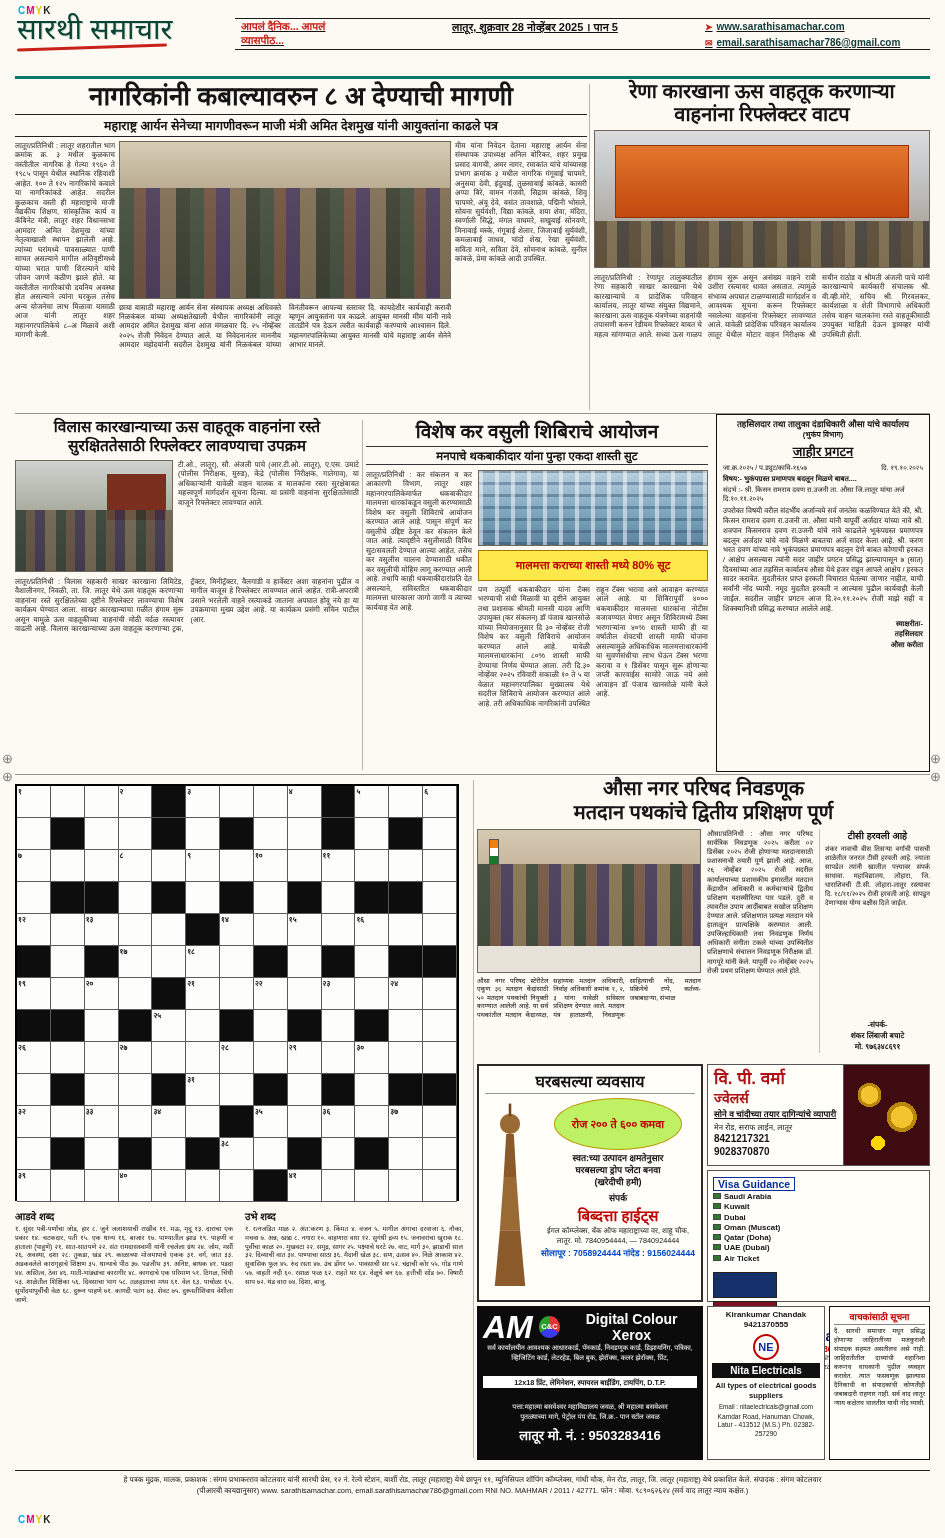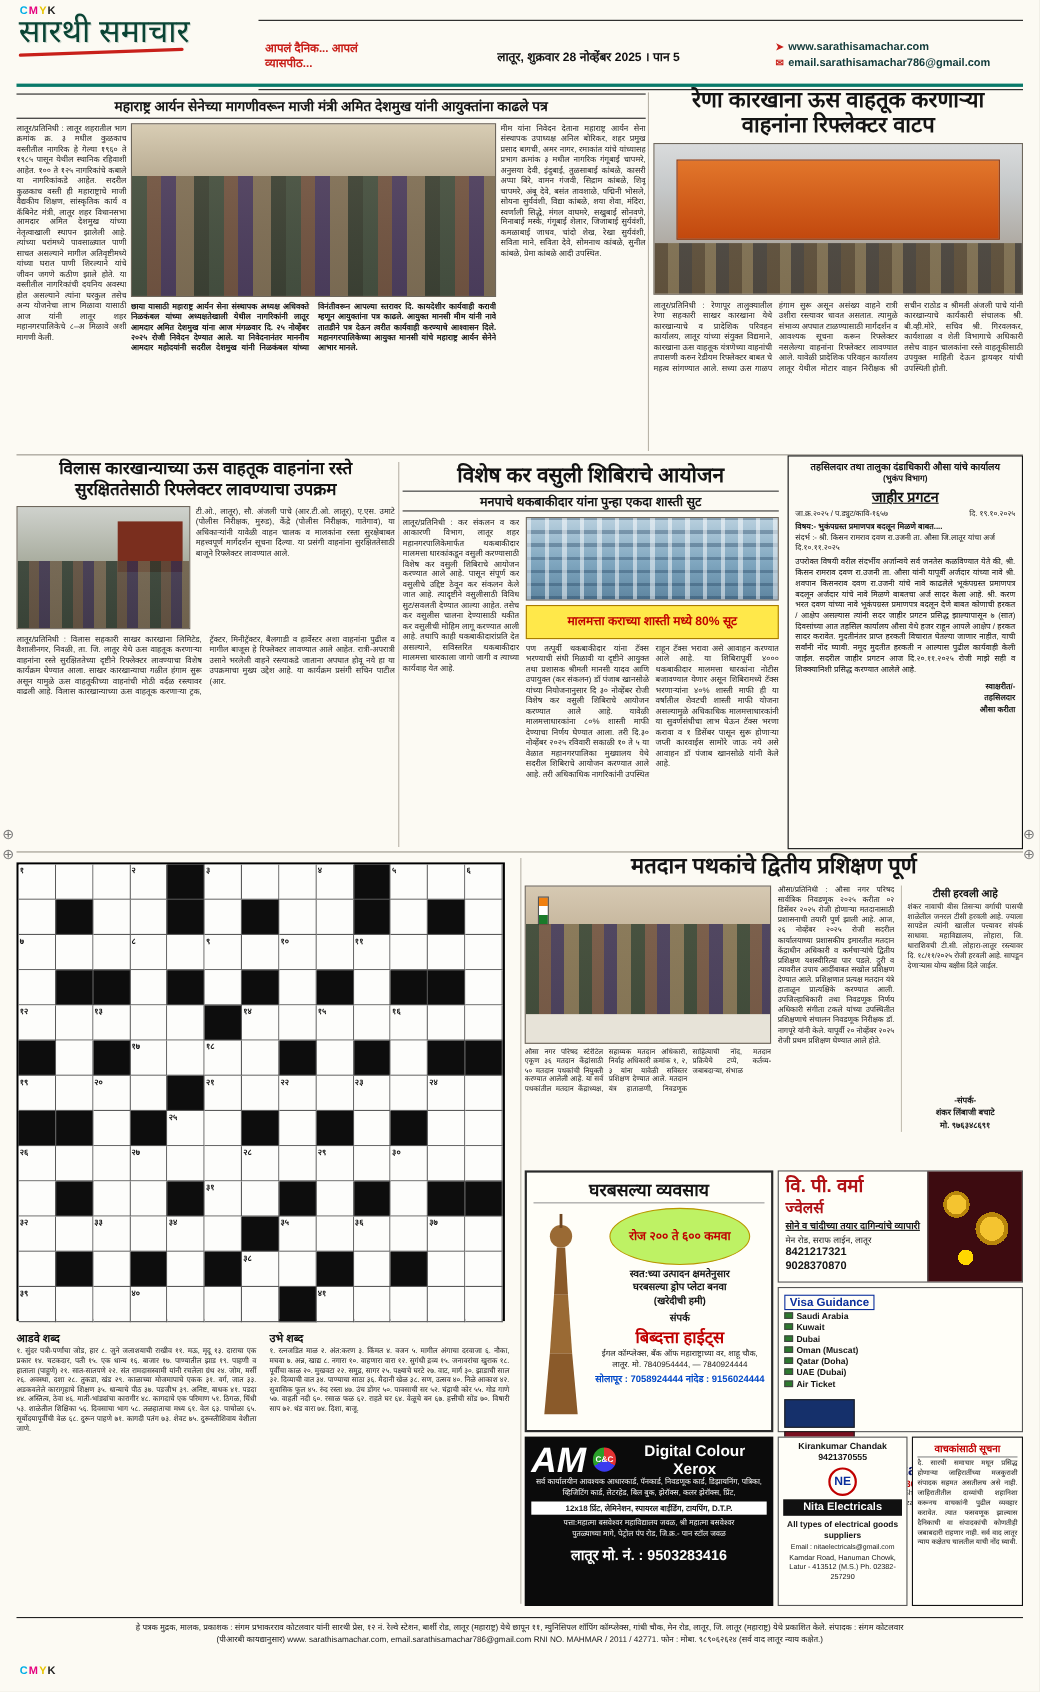--- a/index.html
+++ b/index.html
@@ -11,21 +11,21 @@
   .cmyk .c{color:#00aee6;} .cmyk .m{color:#e6007e;} .cmyk .y{color:#e8c400;} .cmyk .k{color:#222;}
   #cmyk-top{left:18px; top:5px;} #cmyk-bottom{left:18px; top:1514px;}
 
   .regmark { position:absolute; color:#7a7a7a; font-size:13px; line-height:1; }
 
   
   #header { position:absolute; left:15px; top:10px; width:915px; height:64px; }
   #masthead { position:absolute; left:2px; top:4px; width:215px; height:58px; }
   #masthead .name { font-size:29px; font-weight:normal; color:#0a4434; line-height:1.05; letter-spacing:0; text-shadow:1px 1px 0 #cdd8cf; }
   #masthead .swoosh { width:150px; height:3px; background:#c8201a; border-radius:3px; margin-top:2px; transform:rotate(-2deg); }
-  #header-right { position:absolute; left:220px; top:8px; width:695px; height:64px; border-top:1.5px solid #1a1a1a; border-bottom:1.5px solid #1a1a1a; display:flex; align-items:center; }
+  #header-right { position:absolute; left:220px; top:8px; width:695px; height:32px; border-top:1.5px solid #1a1a1a; border-bottom:1.5px solid #1a1a1a; display:flex; align-items:flex-start;text-decoration:underline; }
   #tagline { width:130px; color:#c8201a; font-size:10.5px; font-weight:bold; padding-left:6px; }
   #dateline { flex:1; text-align:center; font-weight:bold; font-size:11px; color:#111; }
   #contact { width:225px; font-size:10px; color:#113a3a; font-weight:bold; line-height:1.5; }
   #contact .ic { color:#c8201a; margin-right:4px; font-size:9px; }
   #teal-rule { position:absolute; left:15px; top:76px; width:915px; height:3px; background:#0a7a6a; }
 
   .vline { position:absolute; width:1px; background:#b9b4a8; }
   .hline { position:absolute; height:1px; background:#9a958a; }
 
   
@@ -34,21 +34,21 @@
   .crowd { position:absolute; bottom:0; left:0; width:100%; opacity:.85; }
 
   
   #main-article { position:absolute; left:15px; top:82px; width:572px; height:330px; }
   #main-article .hl { font-size:26px; font-weight:bold; text-align:center; line-height:1.1; }
   #main-article .sub { margin-top:3px; border-top:1px solid #222; border-bottom:1px solid #222; font-size:12.5px; font-weight:bold; text-align:center; padding:2px 0; }
   #main-body { position:relative; margin-top:4px; height:254px; }
   #main-colL { position:absolute; left:0; top:0; width:100px; height:254px; }
   #photo-main { position:absolute; left:104px; top:0; width:332px; height:158px; background:linear-gradient(180deg,#d8cdb4 0%,#b9ac93 30%,#8d8471 60%,#5f5a4c 100%); }
   #photo-main .crowd { height:70%; background:repeating-linear-gradient(90deg,#3d4a3b 0 14px,#6e4f3d 14px 26px,#45365c 26px 40px,#7d6c53 40px 56px,#333a2e 56px 70px); }
-  #main-captions { position:absolute; left:104px; top:162px; width:332px; height:92px; column-count:2; column-gap:8px; font-size:7.2px; line-height:1.3; text-align:justify; overflow:hidden;font-weight:bold; }
+  #main-captions { position:absolute; left:104px; top:162px; width:332px; height:92px; column-count:2; column-gap:8px; font-size:7.2px; line-height:1.3; text-align:justify; overflow:hidden; }
   #main-colR { position:absolute; left:440px; top:0; width:132px; height:254px; }
 
   
   #rena-article { position:absolute; left:594px; top:80px; width:336px; height:332px; }
   #rena-article .hl { font-size:20px; font-weight:bold; text-align:center; line-height:1.15; }
   #photo-rena { width:336px; height:138px; margin-top:4px; background:linear-gradient(180deg,#d9dbdc 0%,#c5c8c9 30%,#9b8f80 100%); }
   #photo-rena .truck { position:absolute; left:6%; top:10%; width:88%; height:54%; background:linear-gradient(180deg,#e2762b,#c2480e); border:1px solid #90350a; }
   #photo-rena .crowd { height:34%; background:repeating-linear-gradient(90deg,#54452f 0 12px,#7a6a4a 12px 22px,#3f3a33 22px 34px); }
   #rena-body { margin-top:5px; height:136px; column-count:3; column-gap:6px; }
 
@@ -157,21 +157,21 @@
   #ad-zaki .nm .z { color:#c00000; }
   #ad-zaki .ph { text-align:center; color:#c00000; font-weight:bold; font-size:8.4px; }
   #ad-zaki .adr { text-align:center; font-size:6.8px; line-height:1.3; }
 
   #ad-am { left:477px; top:1306px; width:226px; height:154px; background:#0b0b0b; color:#fff; padding:5px 6px; text-align:center; }
   #am-top { display:flex; align-items:center; justify-content:center; gap:6px; }
   #am-top .logo { font-size:32px; font-weight:bold; font-style:italic; line-height:1; }
   #am-top .cc { width:22px; height:22px; border-radius:50%; background:conic-gradient(#e33333 0 33%, #3a3aee 33% 66%, #2aa02a 66% 100%); color:#fff; font-size:7.5px; font-weight:bold; line-height:22px; }
   #am-top .ttl { font-size:14px; font-weight:bold; }
   #ad-am .ln { font-size:6.9px; line-height:1.4; }
-  #ad-am .strip { background:#fff; color:#111; font-weight:bold; font-size:7.2px; margin:3px 0; padding:1px 0; }
+  #ad-am .strip { background:#fff; color:#111; font-weight:bold; font-size:7.2px; margin:14px 0; padding:1px 0; }
   #ad-am .ph { font-size:13px; font-weight:bold; margin-top:4px; }
 
   #ad-nita { left:707px; top:1306px; width:118px; height:154px; border:1px solid #555; padding:3px 4px; text-align:center; }
   #ad-nita .owner { font-size:8px; font-weight:bold; line-height:1.3; }
   #nita-logo { width:26px; height:26px; margin:3px auto; border:2px solid #c00000; border-radius:50%; color:#0a2e9c; font-weight:bold; font-size:11px; line-height:22px; }
   #ad-nita .bar { background:#111; color:#fff; font-weight:bold; font-size:10px; padding:2px 0; }
   #ad-nita .ds { font-size:7.6px; font-weight:bold; margin-top:3px; line-height:1.3; }
   #ad-nita .em { font-size:6.3px; margin-top:2px; }
   #ad-nita .adr { font-size:6.6px; margin-top:3px; line-height:1.35; }
 
@@ -201,20 +201,21 @@
       <div id="dateline">लातूर, शुक्रवार 28 नोव्हेंबर 2025 । पान 5</div>
       <div id="contact">
         <div><span class="ic">➤</span><span>www.sarathisamachar.com</span></div>
         <div><span class="ic">✉</span><span>email.sarathisamachar786@gmail.com</span></div>
       </div>
     </div>
   </div>
   <div id="teal-rule"></div>
 
   <div id="main-article">
+    <div class="hl">नागरिकांनी कबाल्यावरुन ८ अ देण्याची मागणी</div>
     <div class="sub">महाराष्ट्र आर्यन सेनेच्या मागणीवरून माजी मंत्री अमित देशमुख यांनी आयुक्तांना काढले पत्र</div>
     <div id="main-body">
       <div id="main-colL" class="body-text">लातूर/प्रतिनिधी : लातूर शहरातील भाग क्रमांक क्र. ३ मधील कुळकाच वस्तीतील नागरिक हे गेल्या १९६० ते १९८५ पासून येथील स्थानिक रहिवाशी आहेत. १०० ते १२५ नागरिकांचे कबाले या नागरिकांकडे आहेत. सदरील कुळकाच वस्ती ही महाराष्ट्राचे माजी वैद्यकीय शिक्षण, सांस्कृतिक कार्य व कॅबिनेट मंत्री, लातूर शहर विधानसभा आमदार अमित देशमुख यांच्या नेतृत्वाखाली स्थापन झालेली आहे. त्यांच्या घरांमध्ये पावसाळ्यात पाणी साचत असल्याने मागील अतिवृष्टीमध्ये यांच्या घरात पाणी शिरल्याने यांचे जीवन जगणे कठीण झाले होते. या वस्तीतील नागरिकांची दयनिय अवस्था होत असल्याने त्यांना घरकुल तसेच अन्य योजनेचा लाभ मिळावा यासाठी आज यांनी लातूर शहर महानगरपालिकेचे ८–अ मिळावे अशी मागणी केली.</div>
       <div id="photo-main" class="photo">
           <div class="crowd"></div>
         </div>
       <div id="main-captions">
         <span>छाया यासाठी महाराष्ट्र आर्यन सेना संस्थापक अध्यक्ष अधिवक्ते निळकंबल यांच्या अध्यक्षतेखाली येथील नागरिकांनी लातूर आमदार अमित देशमुख यांना आज मंगळवार दि. २५ नोव्हेंबर २०२५ रोजी निवेदन देण्यात आले. या निवेदनानंतर माननीय आमदार महोदयांनी सदरील देशमुख यांनी</span>
         <span>निळकंबल यांच्या विनंतीवरून आपल्या स्तरावर दि. कायदेशीर कार्यवाही करावी म्हणून आयुक्तांना पत्र काढले. आयुक्त मानसी मीम यांनी नावे तातडीने पत्र देऊन त्वरीत कार्यवाही करण्याचे आश्वासन दिले. महानगरपालिकेच्या आयुक्त मानसी यांचे महाराष्ट्र आर्यन सेनेने आभार मानले.</span>
       </div>
@@ -546,20 +547,21 @@
         <p>१. सुंदर पत्री-पर्णांचा जोड, हार ८. जुने जलाशयाची राखीव ११. मऊ, मृदू १३. दाराचा एक प्रकार १४. चटकदार, पती १५. एक धान्य १६. बाजार १७. पाण्यातील झाड १९. पाहणी व हाताला (पाहुणे) २१. सात-सातपणे २२. संत रामदासस्वामी यांनी रचलेला ग्रंथ २४. जोम, मर्सी २६. अवस्था, दशा २८. तुकडा, खंड २९. काळाच्या मोजमापाचे एकक ३१. वर्ग, जात ३३. अडकवलेले कारागृहाचे शिक्षण ३५. धान्याचे पीठ ३७. पडजीभ ३९. अनिष्ट, बाधक ४१. पडदा ४४. अस्तित्व, ठेवा ४६. माती-भांड्यांचा कारागीर ४८. कागदाचे एक परिमाण ५१. ठिगळ, चिंधी ५३. शाळेतील शिक्षिका ५६. दिवसाचा भाग ५८. तळहाताचा मध्य ६१. वेल ६३. पाचोळा ६५. सूर्योदयापूर्वीची वेळ ६८. दुरून पाहणे ७१. कागदी पतंग ७३. शेवट ७५. दुरूस्तीशिवाय वेशीला जाणे.</p>
       </div>
       <div class="cluecol">
         <h4>उभे शब्द</h4>
         <p>१. रत्नजडित माळ २. अंत:करण ३. किंमत ४. वजन ५. मागील अंगाचा दरवाजा ६. नौका, मचवा ७. अन्न, खाद्य ८. नगारा १०. वाहणारा वारा १२. सुगंधी द्रव्य १५. जनावरांचा खुराक १८. पूर्वीचा काळ २०. मुखवटा २२. समुद्र, सागर २५. पक्ष्याचे घरटे २७. वाट, मार्ग ३०. झाडाची साल ३२. दिव्याची वात ३४. पाण्याचा साठा ३६. मैदानी खेळ ३८. सण, उत्सव ४०. निळे आकाश ४२. सुवासिक फूल ४५. रुंद रस्ता ४७. उंच डोंगर ५०. पावसाची सर ५२. चंद्राची कोर ५५. गोड गाणे ५७. वाहती नदी ६०. रसाळ फळ ६२. राहते घर ६४. वेळूचे बन ६७. हत्तीची सोंड ७०. विषारी साप ७२. थंड वारा ७४. दिशा, बाजू.</p>
       </div>
     </div>
   </div>
 
   <div id="ausa">
+    <div class="hl">औसा नगर परिषद निवडणूक</div>
     <div class="hl">मतदान पथकांचे द्वितीय प्रशिक्षण पूर्ण</div>
     <div id="ausa-row">
       <div id="ausa-left">
         <div id="photo-ausa" class="photo">
           <div class="flag"></div>
           <div class="crowd"></div>
           <div class="table"></div>
         </div>
         <div id="ausa-below">औसा नगर परिषद स्टेरीटेल एकूण ३६ मतदान केंद्रांसाठी ५० मतदान पथकांची नियुक्ती करण्यात आलेली आहे. या सर्व पथकांतील मतदान केंद्राध्यक्ष, सहाय्यक मतदान अधिकारी, निर्वाह अधिकारी क्रमांक १, २, ३ यांना यावेळी सविस्तर प्रशिक्षण देण्यात आले. मतदान यंत्र हाताळणी, निवडणूक साहित्याची नोंद, मतदान प्रक्रियेचे टप्पे, कर्तव्य-जबाबदाऱ्या, संभाळ</div>
       </div>

